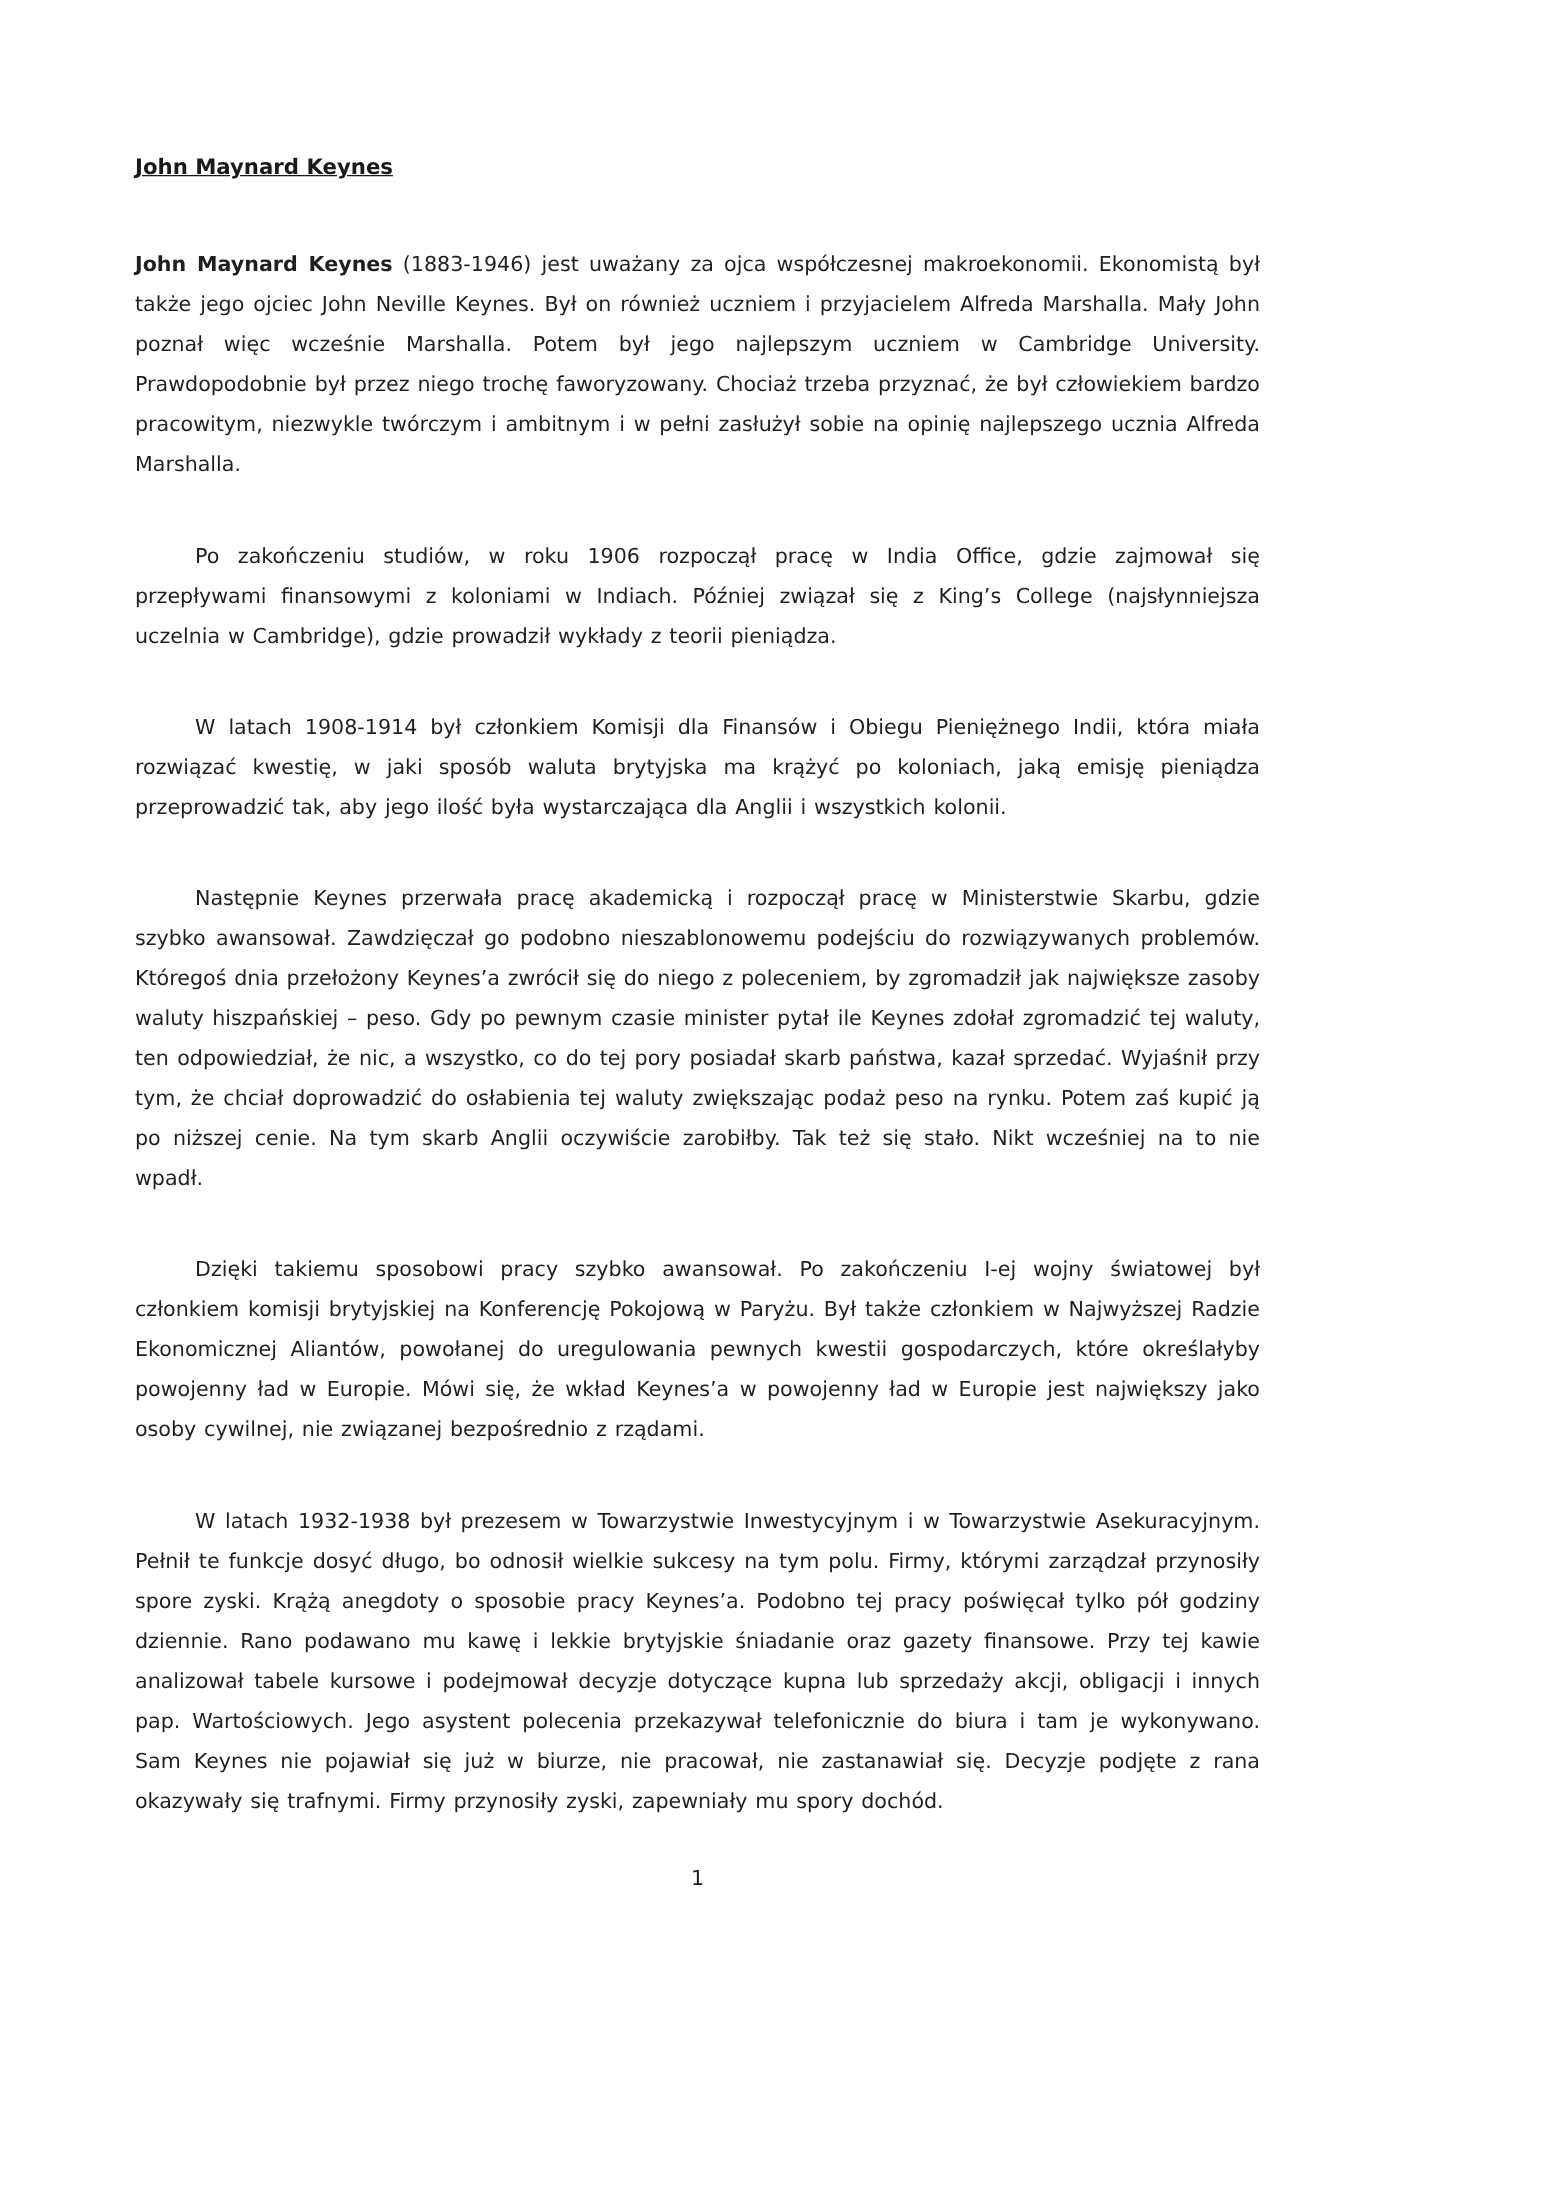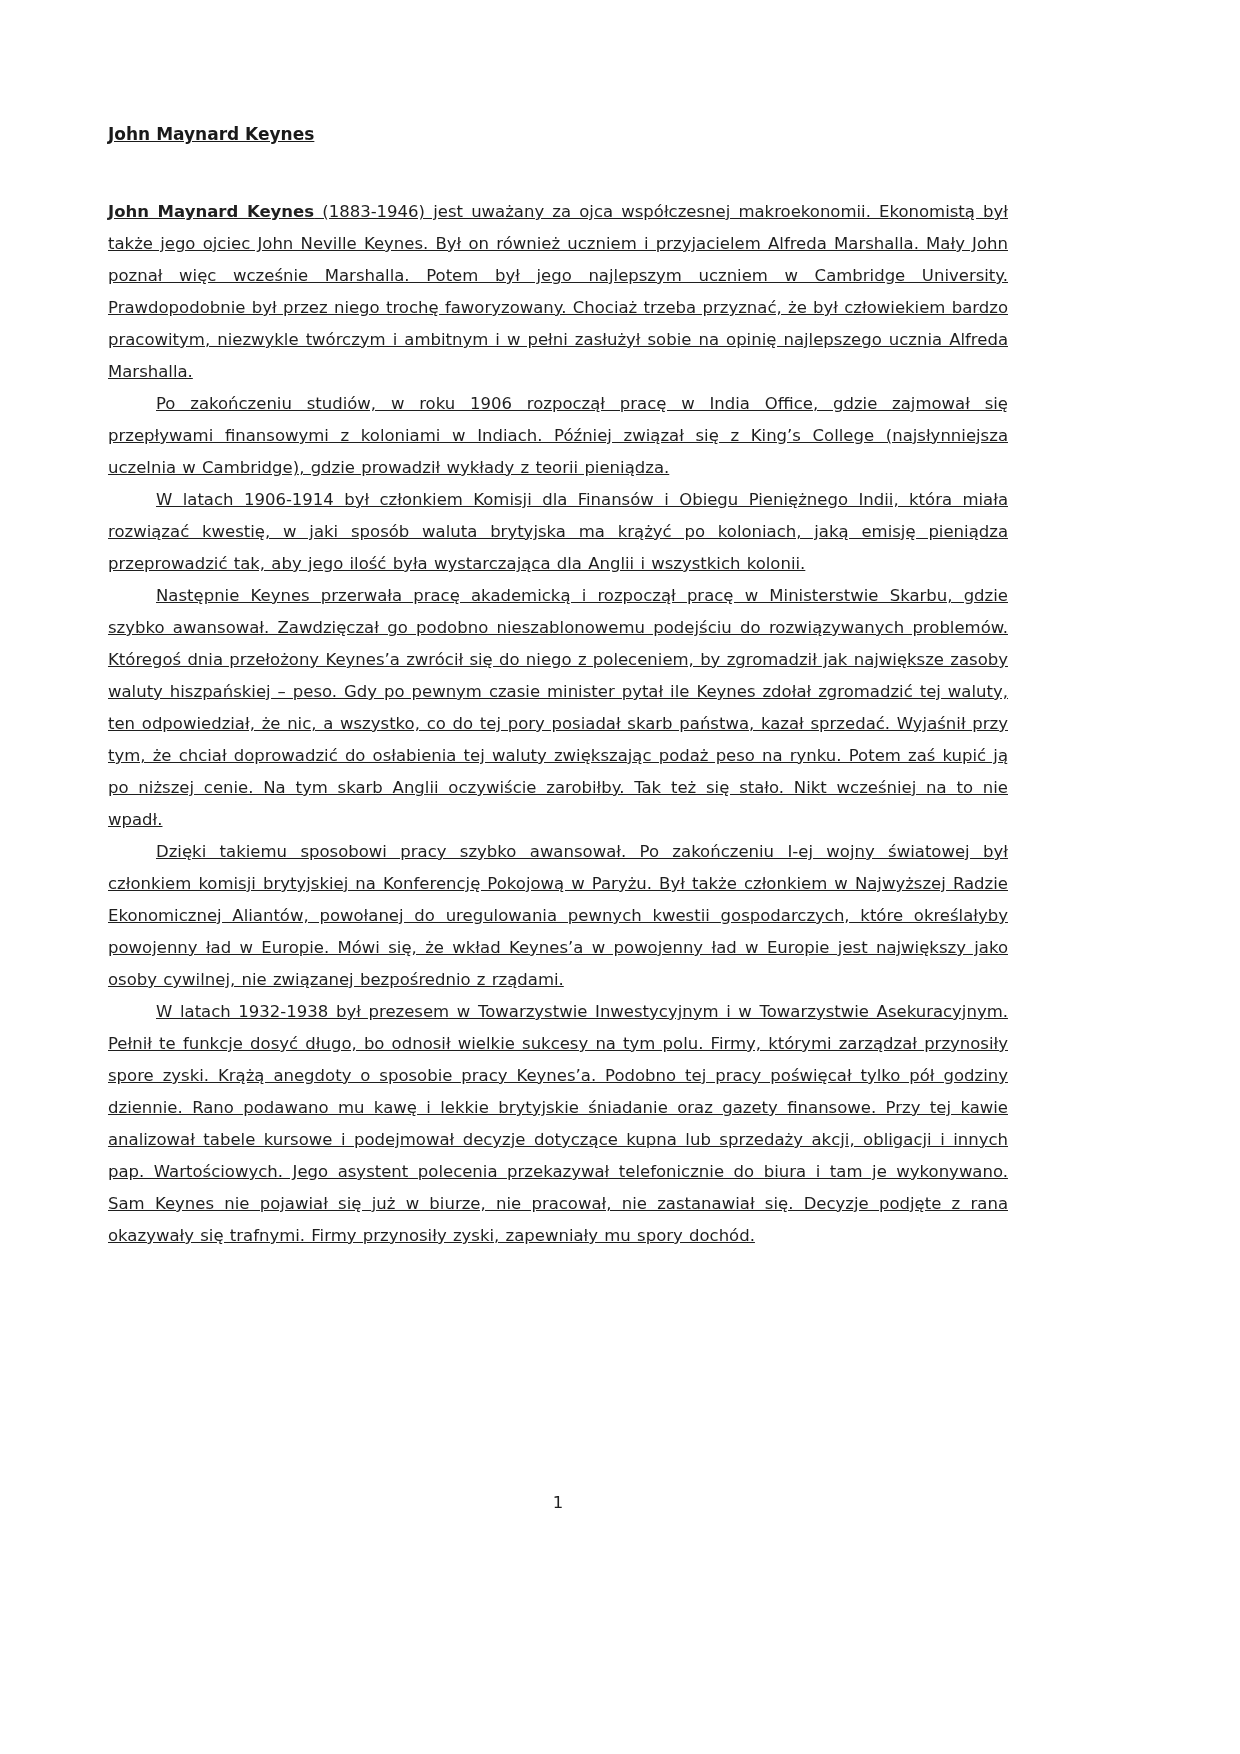--- a/index.html
+++ b/index.html
@@ -25,27 +25,27 @@
     text-decoration: underline;
     margin: 0 0 52px 0;
     color: #1a1a1a;
   }
   .para {
     font-size: 16.5px;
     line-height: 32px;
     text-align: justify;
     margin: 0;
     word-spacing: 1px;
-    text-decoration: underline;
   }
   .para .lead {
     font-weight: bold;
   }
   .para.indent {
     text-indent: 48px;
+    margin-top: 41px;
   }
   .page-number {
     position: absolute;
     top: 1492px;
     left: 108px;
     width: 900px;
     text-align: center;
     font-size: 16.5px;
     line-height: 22px;
     color: #1f1f1f;
@@ -55,21 +55,21 @@
 <body>
 
 <div class="page">
 
   <h1 class="doc-title">John Maynard Keynes</h1>
 
   <p class="para"><b class="lead">John Maynard Keynes</b><span> (1883-1946) jest uważany za ojca współczesnej makroekonomii. Ekonomistą był także jego ojciec John Neville Keynes. Był on również uczniem i przyjacielem Alfreda Marshalla. Mały John poznał więc wcześnie Marshalla. Potem był jego najlepszym uczniem w Cambridge University. Prawdopodobnie był przez niego trochę faworyzowany. Chociaż trzeba przyznać, że był człowiekiem bardzo pracowitym, niezwykle twórczym i ambitnym i w pełni zasłużył sobie na opinię najlepszego ucznia Alfreda Marshalla.</span></p>
 
   <p class="para indent">Po zakończeniu studiów, w roku 1906 rozpoczął pracę w India Office, gdzie zajmował się przepływami finansowymi z koloniami w Indiach. Później związał się z King’s College (najsłynniejsza uczelnia w Cambridge), gdzie prowadził wykłady z teorii pieniądza.</p>
 
-  <p class="para indent">W latach 1906-1914 był członkiem Komisji dla Finansów i Obiegu Pieniężnego Indii, która miała rozwiązać kwestię, w jaki sposób waluta brytyjska ma krążyć po koloniach, jaką emisję pieniądza przeprowadzić tak, aby jego ilość była wystarczająca dla Anglii i wszystkich kolonii.</p>
+  <p class="para indent">W latach 1908-1914 był członkiem Komisji dla Finansów i Obiegu Pieniężnego Indii, która miała rozwiązać kwestię, w jaki sposób waluta brytyjska ma krążyć po koloniach, jaką emisję pieniądza przeprowadzić tak, aby jego ilość była wystarczająca dla Anglii i wszystkich kolonii.</p>
 
   <p class="para indent">Następnie Keynes przerwała pracę akademicką i rozpoczął pracę w Ministerstwie Skarbu, gdzie szybko awansował. Zawdzięczał go podobno nieszablonowemu podejściu do rozwiązywanych problemów. Któregoś dnia przełożony Keynes’a zwrócił się do niego z poleceniem, by zgromadził jak największe zasoby waluty hiszpańskiej – peso. Gdy po pewnym czasie minister pytał ile Keynes zdołał zgromadzić tej waluty, ten odpowiedział, że nic, a wszystko, co do tej pory posiadał skarb państwa, kazał sprzedać. Wyjaśnił przy tym, że chciał doprowadzić do osłabienia tej waluty zwiększając podaż peso na rynku. Potem zaś kupić ją po niższej cenie. Na tym skarb Anglii oczywiście zarobiłby. Tak też się stało. Nikt wcześniej na to nie wpadł.</p>
 
   <p class="para indent">Dzięki takiemu sposobowi pracy szybko awansował. Po zakończeniu I-ej wojny światowej był członkiem komisji brytyjskiej na Konferencję Pokojową w Paryżu. Był także członkiem w Najwyższej Radzie Ekonomicznej Aliantów, powołanej do uregulowania pewnych kwestii gospodarczych, które określałyby powojenny ład w Europie. Mówi się, że wkład Keynes’a w powojenny ład w Europie jest największy jako osoby cywilnej, nie związanej bezpośrednio z rządami.</p>
 
   <p class="para indent">W latach 1932-1938 był prezesem w Towarzystwie Inwestycyjnym i w Towarzystwie Asekuracyjnym. Pełnił te funkcje dosyć długo, bo odnosił wielkie sukcesy na tym polu. Firmy, którymi zarządzał przynosiły spore zyski. Krążą anegdoty o sposobie pracy Keynes’a. Podobno tej pracy poświęcał tylko pół godziny dziennie. Rano podawano mu kawę i lekkie brytyjskie śniadanie oraz gazety finansowe. Przy tej kawie analizował tabele kursowe i podejmował decyzje dotyczące kupna lub sprzedaży akcji, obligacji i innych pap. Wartościowych. Jego asystent polecenia przekazywał telefonicznie do biura i tam je wykonywano. Sam Keynes nie pojawiał się już w biurze, nie pracował, nie zastanawiał się. Decyzje podjęte z rana okazywały się trafnymi. Firmy przynosiły zyski, zapewniały mu spory dochód.</p>
 
 
   <div class="page-number">1</div>
 

